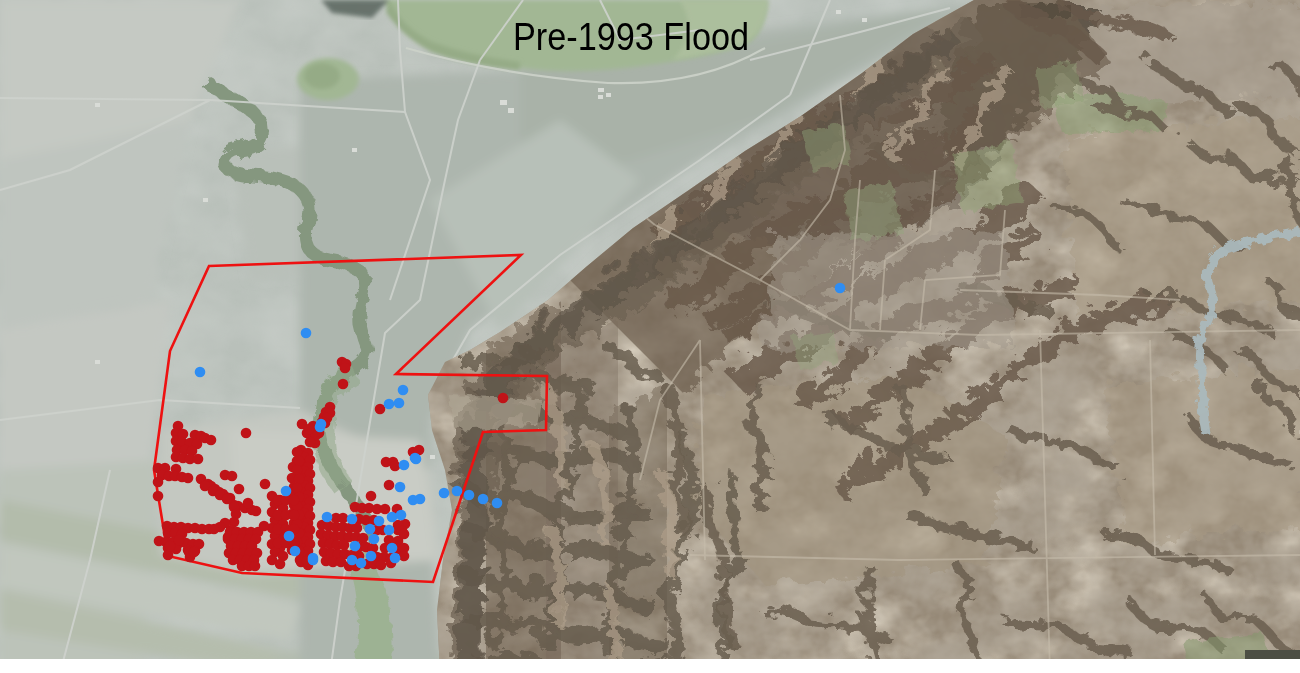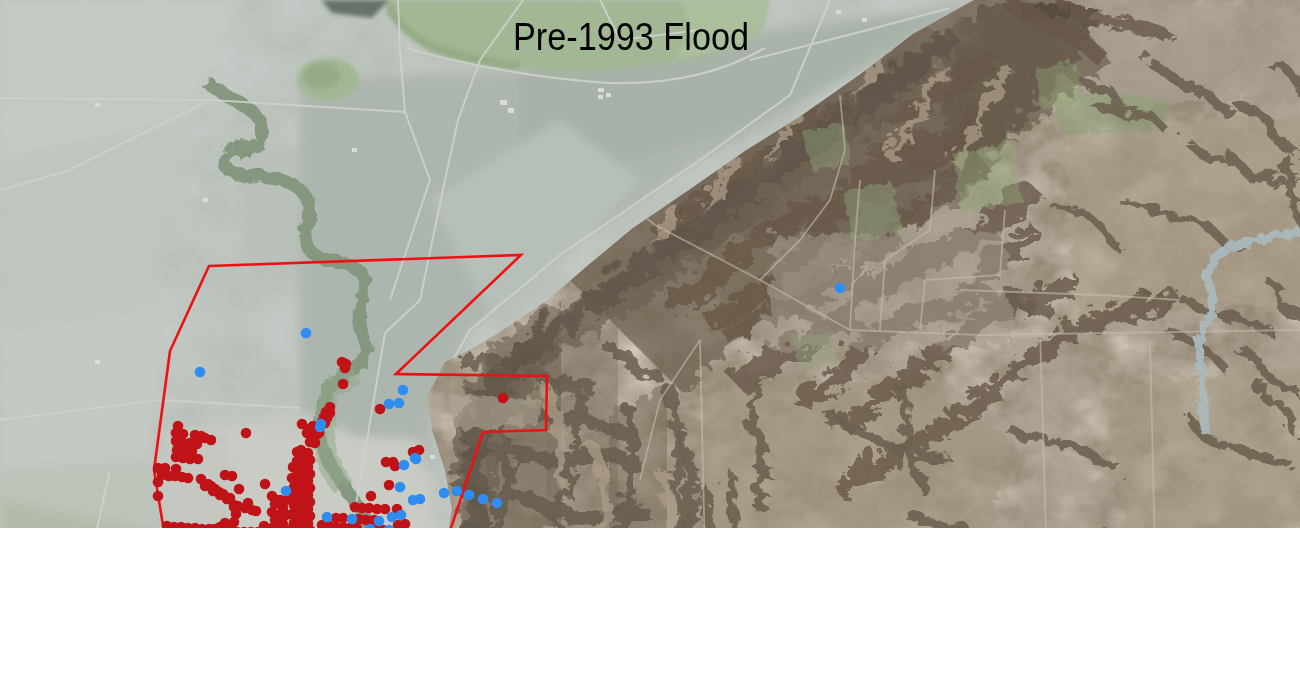--- a/index.html
+++ b/index.html
@@ -1,16 +1,16 @@
 <!DOCTYPE html>
 <html><head>
 <meta charset="utf-8">
 <style>
 html,body{margin:0;padding:0;background:#fff;overflow:hidden}
-#map{position:relative;width:1300px;height:528px;font-family:"Liberation Sans",sans-serif}
+#map{position:relative;width:1300px;height:659px;font-family:"Liberation Sans",sans-serif}
 </style>
 </head>
 <body>
 
 <div id="map">
 <svg width="1300" height="673" viewBox="0 0 1300 673" xmlns="http://www.w3.org/2000/svg">
 <defs>
 <filter id="terr" x="0" y="0" width="100%" height="100%">
 <feTurbulence type="fractalNoise" baseFrequency="0.018 0.025" numOctaves="4" seed="29" result="n2"></feTurbulence>
 <feColorMatrix in="n2" type="matrix" values="0 0 0 0 0.76  0 0 0 0 0.70  0 0 0 0 0.59  1.9 0 0 0 -0.8" result="light"></feColorMatrix>

